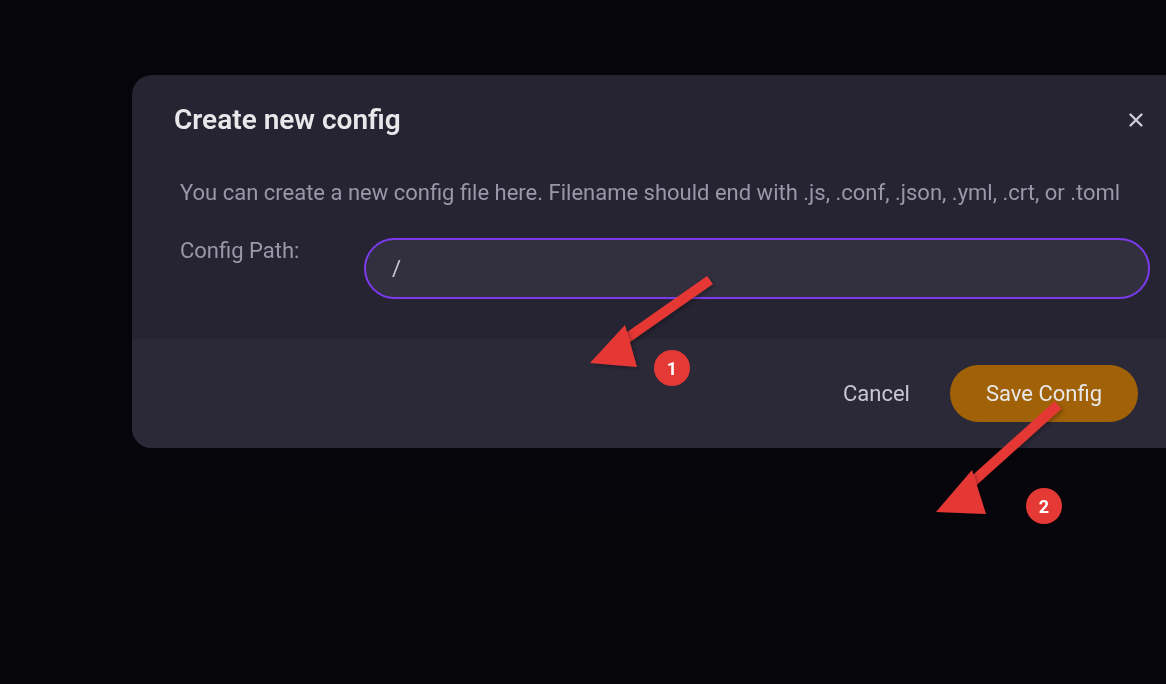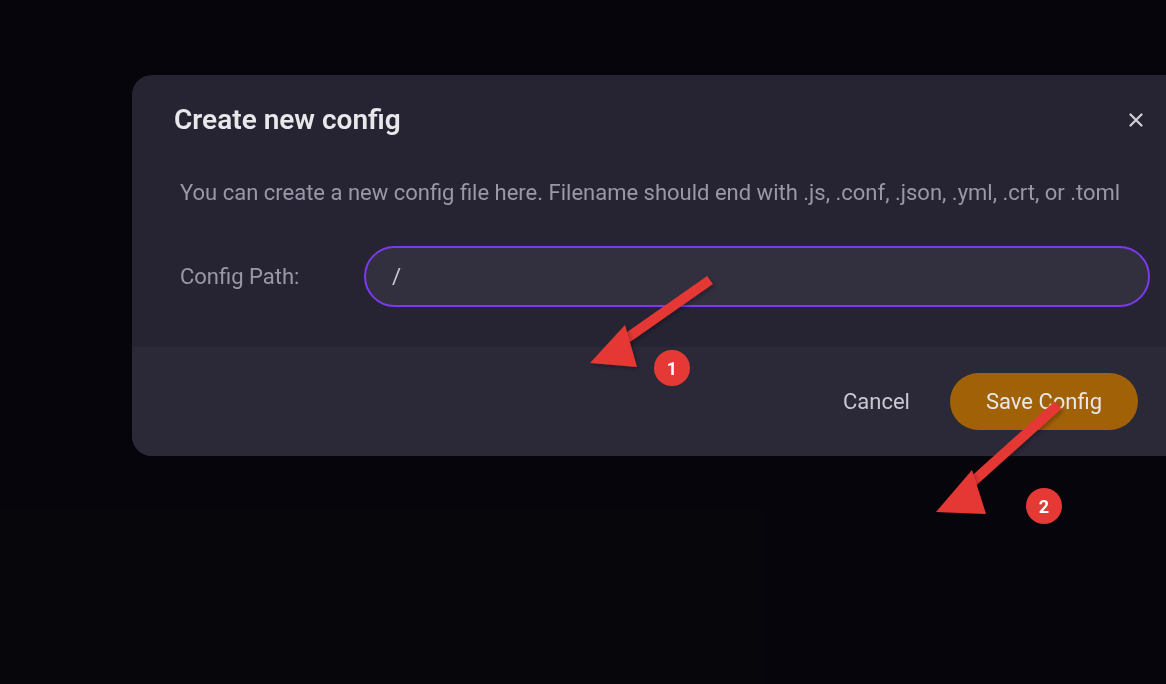--- a/index.html
+++ b/index.html
@@ -66,26 +66,25 @@
     }
     
     .modal-body {
       padding: 20px 48px 40px 48px;
     }
     
     .description {
       color: #9a98a8;
       font-size: 22px;
       line-height: 1.55;
-      margin-bottom: 36px;
+      margin-bottom: 28px;
     }
     
     .input-row {
       display: flex;
-      align-items: center;
       gap: 24px;
     }
     
     .input-label {
       color: #9a98a8;
       font-size: 22px;
       width: 160px;
       flex-shrink: 0;
     }
     

